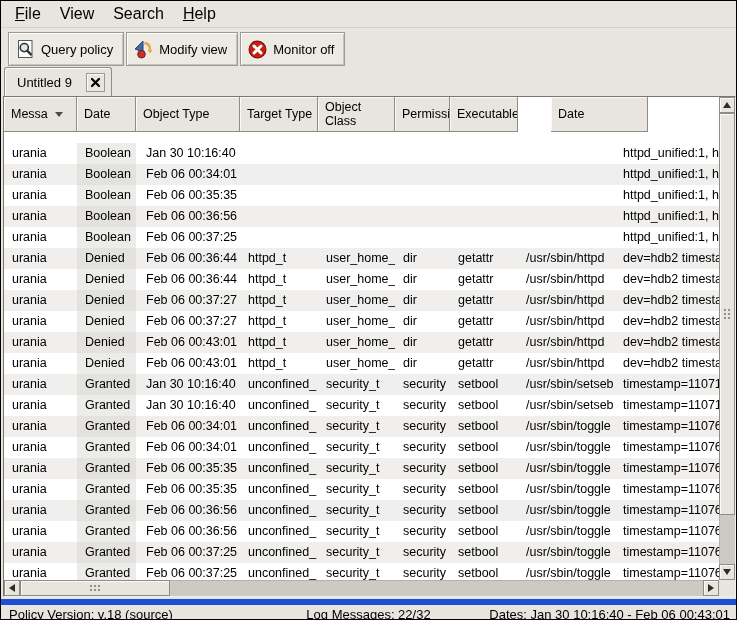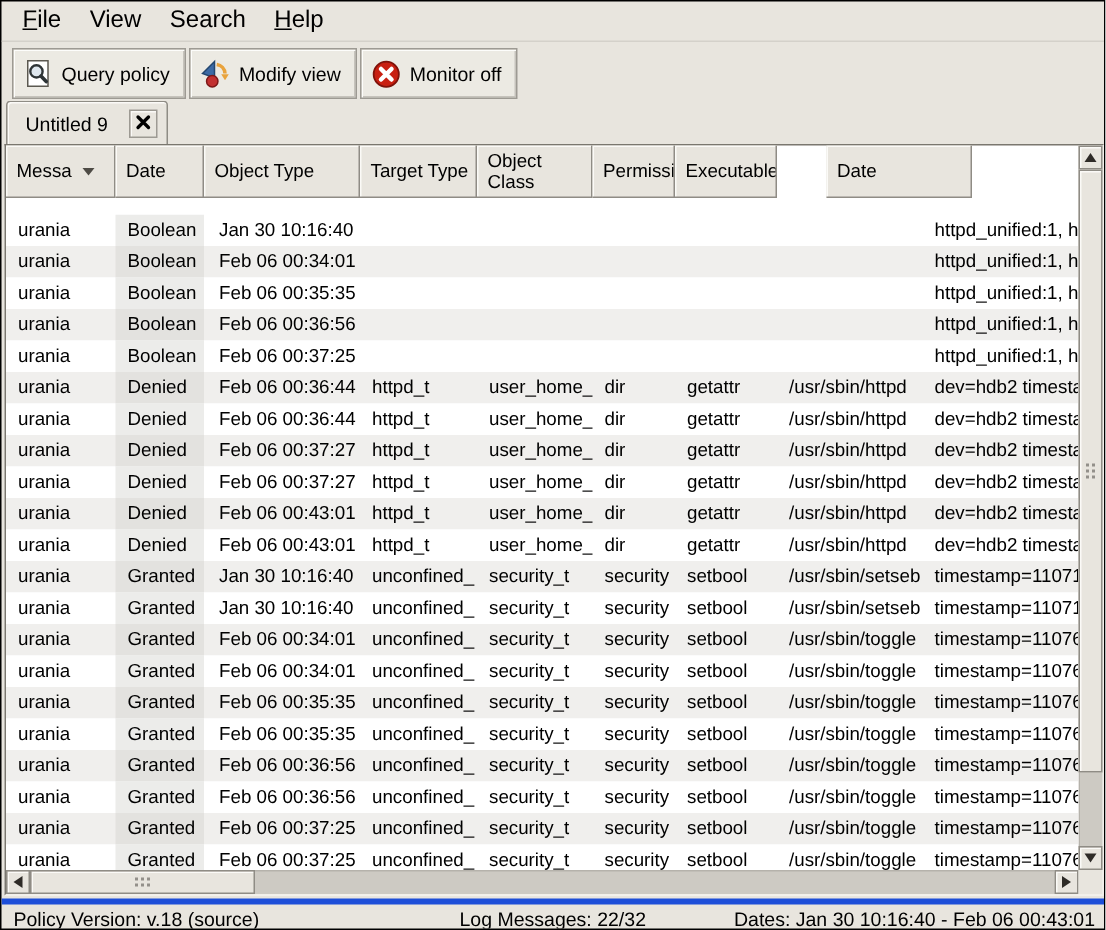--- a/index.html
+++ b/index.html
@@ -84,21 +84,21 @@
   .vthumb::after{content:"";position:absolute;left:4px;top:195px;width:2px;height:2px;background:#93908a;
     box-shadow:0 4px 0 #93908a,0 8px 0 #93908a,4px 0 0 #93908a,4px 4px 0 #93908a,4px 8px 0 #93908a;}
   .hthumb{position:absolute;left:16px;top:0;width:150px;height:16px;box-sizing:border-box;background:#e8e5de;
     border:1px solid #8f8c85;box-shadow:inset 1px 1px 0 #fbfaf7;}
   .hthumb::after{content:"";position:absolute;left:69px;top:4px;width:2px;height:2px;background:#93908a;
     box-shadow:4px 0 0 #93908a,8px 0 0 #93908a,0 4px 0 #93908a,4px 4px 0 #93908a,8px 4px 0 #93908a;}
   .corner{position:absolute;right:0;bottom:0;width:16px;height:16px;background:#e8e5de;}
 
   
   .statusbar{position:absolute;left:0;top:598px;width:735px;height:20px;box-sizing:border-box;
-    border-top:4px solid #1d4ed8;font-size:13px;}
+    border-top:6px solid #1d4ed8;font-size:13px;}
   .status-left{position:absolute;left:8px;top:2px;white-space:nowrap;}
   .status-center{position:absolute;left:0;right:0;top:2px;text-align:center;white-space:nowrap;}
   .status-right{position:absolute;right:6px;top:2px;white-space:nowrap;}
 </style>
 </head>
 <body>
 
 <div class="window">
 
   <div class="menubar">

